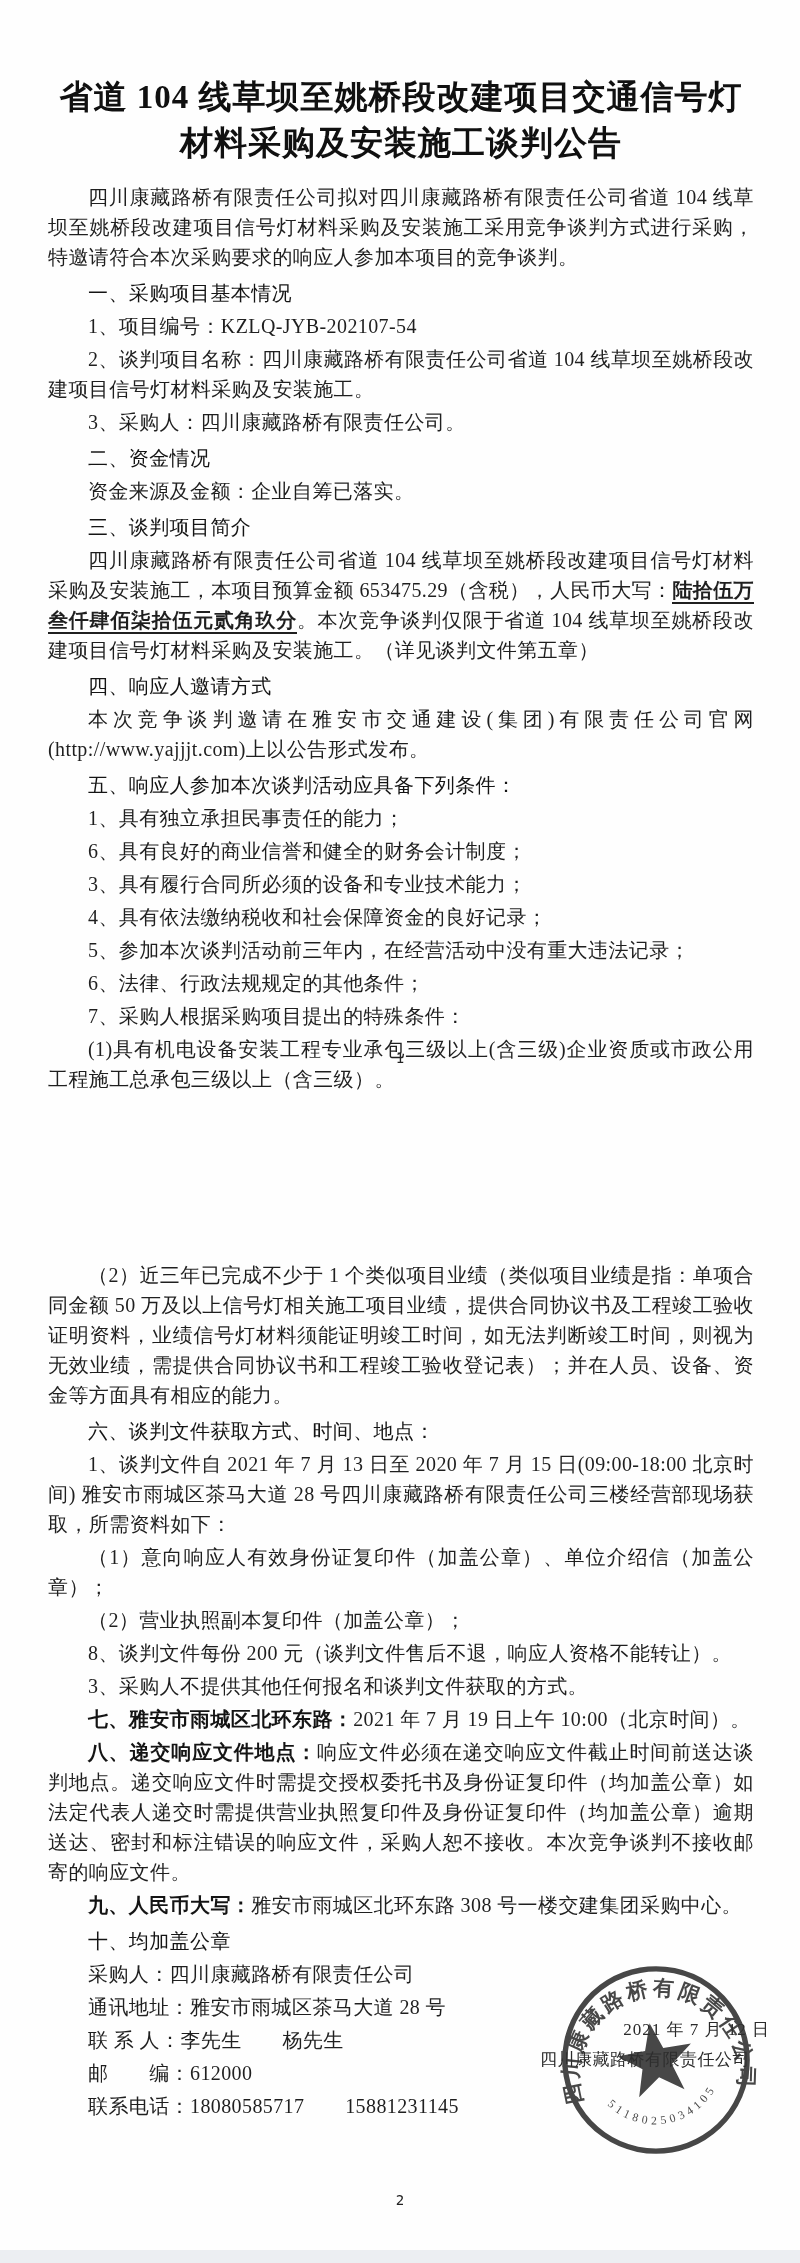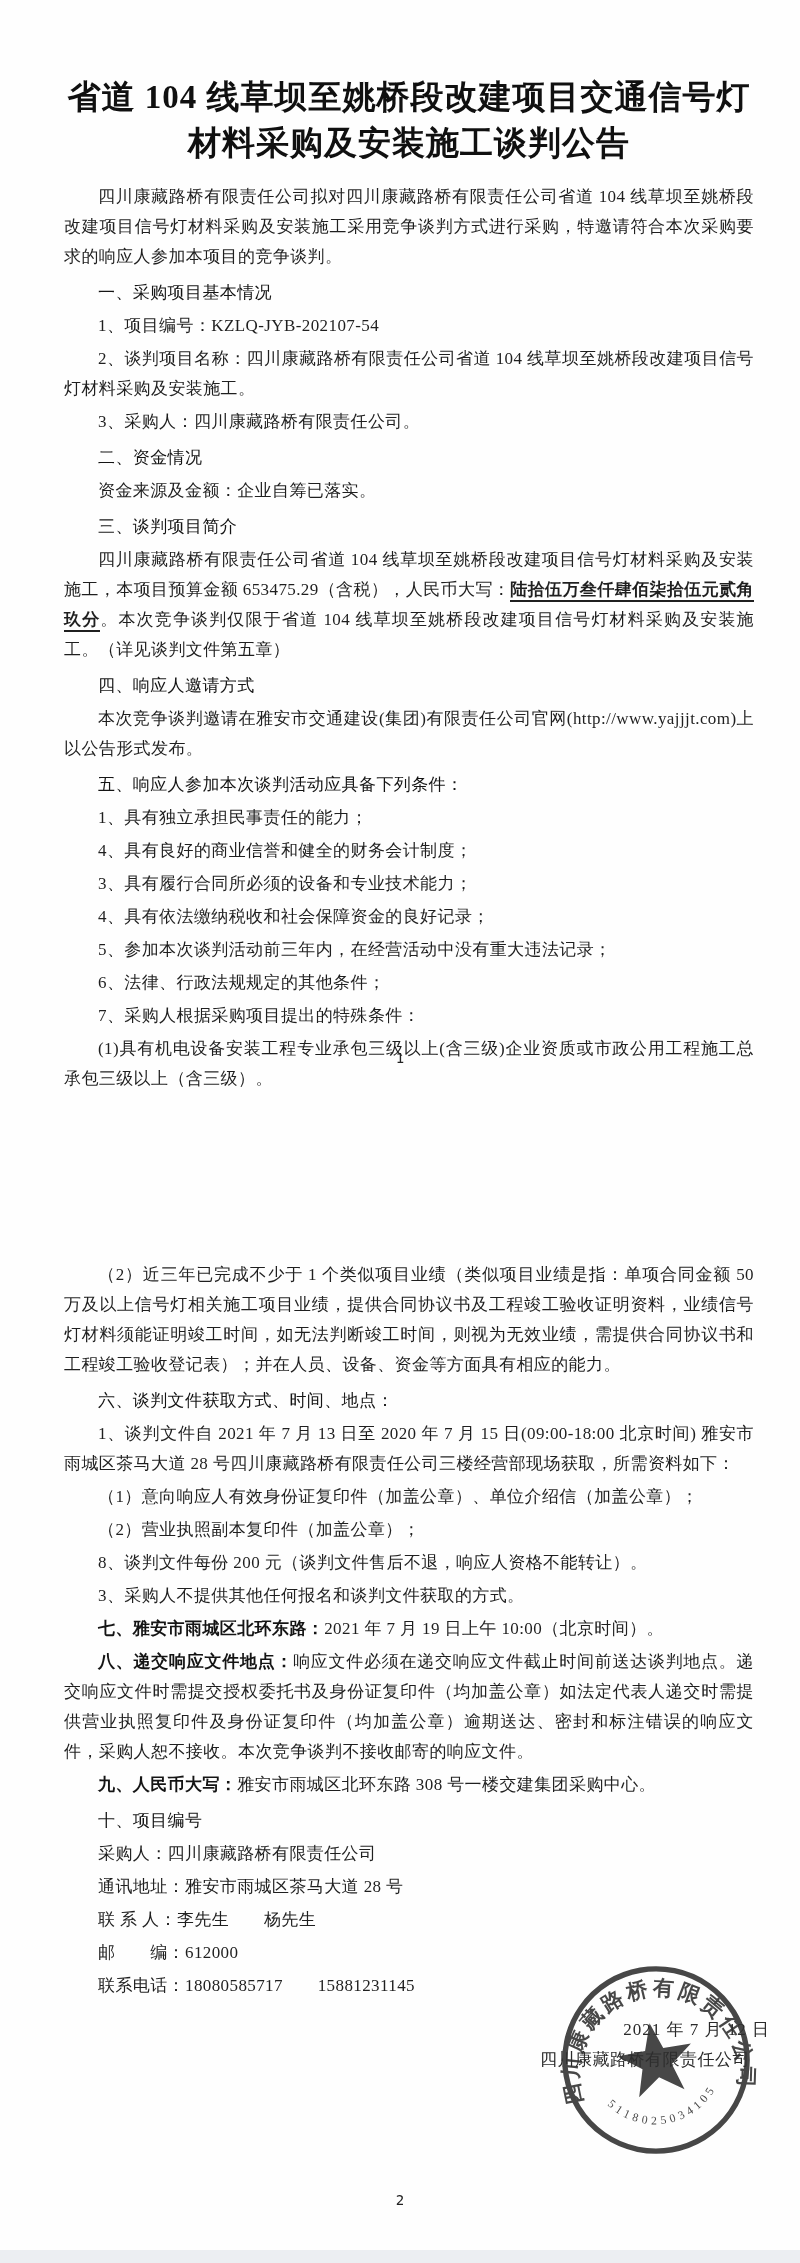--- a/index.html
+++ b/index.html
@@ -4,31 +4,31 @@
 <style>
   html,body{margin:0;padding:0;background:#ffffff;}
   .sheet{
     position:relative;
     width:800px;height:2263px;
     background:#fefefe;
     font-family:"Liberation Serif","DejaVu Serif",serif;
     color:#1f1f1f;
     overflow:hidden;
   }
-  .flow{position:absolute;left:64px;right:46px;}
+  .flow{position:absolute;left:48px;right:46px;}
   .page1{top:74px;}
   .page2{top:1260px;}
   .title{
     text-align:center;
     font-size:33px;line-height:46px;
     font-weight:bold;color:#101010;
     margin:0 0 16px 0;
     letter-spacing:1px;
   }
-  p{margin:0 0 3px 0;font-size:17px;line-height:30px;letter-spacing:0.4px;text-align:justify;}
+  p{margin:0 0 3px 0;font-size:20px;line-height:30px;letter-spacing:0.4px;text-align:justify;}
   .ind{text-indent:2em;}
   .h{font-weight:normal;color:#141414;margin-top:6px;}
   b{color:#141414;}
   .amt{
     font-weight:bold;
     border-bottom:2px solid #1f1f1f;
     padding-bottom:1px;
   }
   .pagenum{
     position:absolute;left:0;right:0;
@@ -80,21 +80,21 @@
     <p class="ind">资金来源及金额：企业自筹已落实。</p>
 
     <p class="h ind">三、谈判项目简介</p>
     <p class="ind"><span>四川康藏路桥有限责任公司省道 104 线草坝至姚桥段改建项目信号灯材料采购及安装施工，本项目预算金额 653475.29（含税），人民币大写：</span><span class="amt">陆拾伍万叁仟肆佰柒拾伍元贰角玖分</span><span>。本次竞争谈判仅限于省道 104 线草坝至姚桥段改建项目信号灯材料采购及安装施工。（详见谈判文件第五章）</span></p>
 
     <p class="h ind">四、响应人邀请方式</p>
     <p class="ind">本次竞争谈判邀请在雅安市交通建设(集团)有限责任公司官网(http://www.yajjjt.com)上以公告形式发布。</p>
 
     <p class="h ind">五、响应人参加本次谈判活动应具备下列条件：</p>
     <p class="ind">1、具有独立承担民事责任的能力；</p>
-    <p class="ind">4、具有良好的商业信誉和健全的财务会计制度；</p>
+    <p class="ind">6、具有良好的商业信誉和健全的财务会计制度；</p>
     <p class="ind">3、具有履行合同所必须的设备和专业技术能力；</p>
     <p class="ind">4、具有依法缴纳税收和社会保障资金的良好记录；</p>
     <p class="ind">5、参加本次谈判活动前三年内，在经营活动中没有重大违法记录；</p>
     <p class="ind">6、法律、行政法规规定的其他条件；</p>
     <p class="ind">7、采购人根据采购项目提出的特殊条件：</p>
     <p class="ind">(1)具有机电设备安装工程专业承包三级以上(含三级)企业资质或市政公用工程施工总承包三级以上（含三级）。</p>
   </div>
 
   <div class="pagenum pagenum-1">1</div>
 
@@ -108,21 +108,21 @@
     <p class="ind">（2）营业执照副本复印件（加盖公章）；</p>
     <p class="ind">8、谈判文件每份 200 元（谈判文件售后不退，响应人资格不能转让）。</p>
     <p class="ind">3、采购人不提供其他任何报名和谈判文件获取的方式。</p>
 
     <p class="ind"><b>七、雅安市雨城区北环东路：</b><span>2021 年 7 月 19 日上午 10:00（北京时间）。</span></p>
 
     <p class="ind"><b>八、递交响应文件地点：</b><span>响应文件必须在递交响应文件截止时间前送达谈判地点。递交响应文件时需提交授权委托书及身份证复印件（均加盖公章）如法定代表人递交时需提供营业执照复印件及身份证复印件（均加盖公章）逾期送达、密封和标注错误的响应文件，采购人恕不接收。本次竞争谈判不接收邮寄的响应文件。</span></p>
 
     <p class="ind"><b>九、人民币大写：</b><span>雅安市雨城区北环东路 308 号一楼交建集团采购中心。</span></p>
 
-    <p class="h ind">十、项目编号</p>
+    <p class="h ind">十、均加盖公章</p>
     <p class="ind">采购人：四川康藏路桥有限责任公司</p>
     <p class="ind">通讯地址：雅安市雨城区茶马大道 28 号</p>
     <p class="ind">联 系 人：李先生　　杨先生</p>
     <p class="ind">邮　　编：612000</p>
     <p class="ind">联系电话：18080585717　　15881231145</p>
   </div>
 
   <div class="sign-date">2021 年 7 月 12 日</div>
   <div class="sign-company">四川康藏路桥有限责任公司</div>
 

